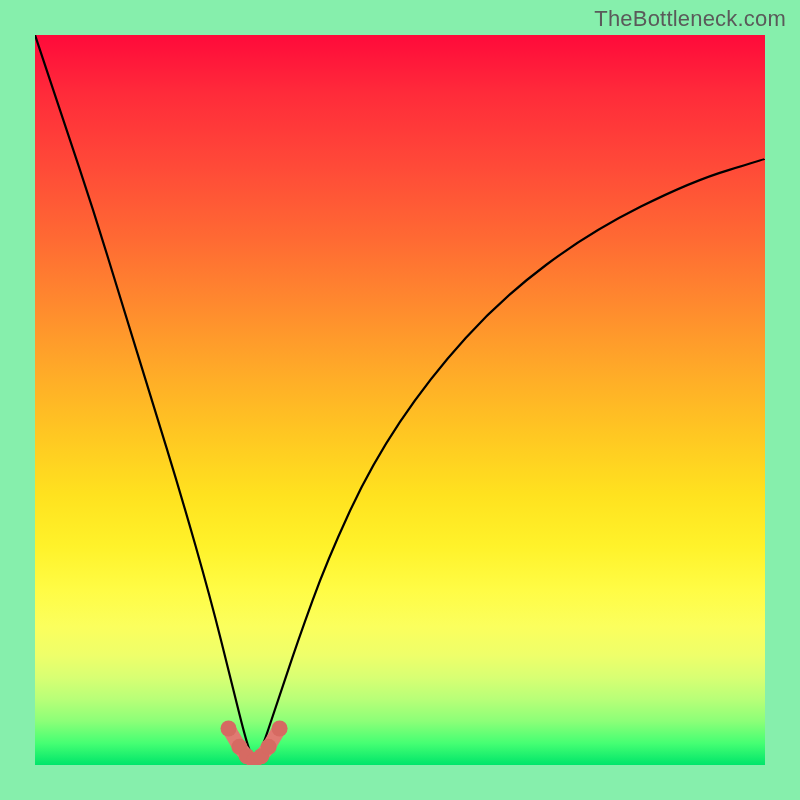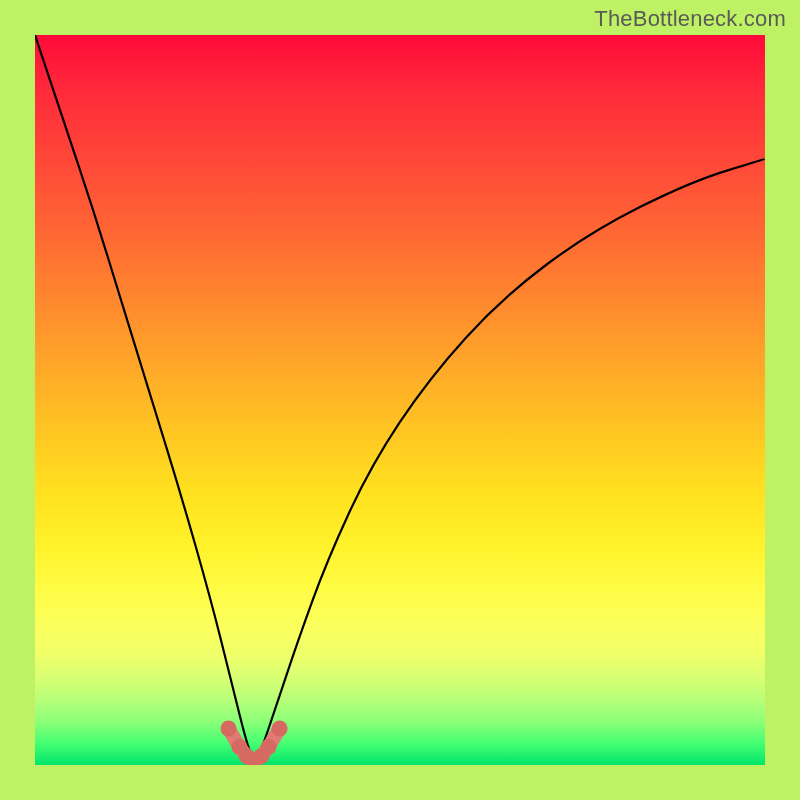--- a/index.html
+++ b/index.html
@@ -10,21 +10,21 @@
     overflow: hidden;
     background: #000;
     font-family: Arial, sans-serif;
   }
   .frame {
     position: absolute;
     top: 0;
     left: 0;
     width: 800px;
     height: 800px;
-    background: #bef264;
+    background: #86efac;
   }
   .plot-area {
     position: absolute;
     top: 35px;
     left: 35px;
     width: 730px;
     height: 730px;
     overflow: hidden;
   }
   .gradient-bg {

